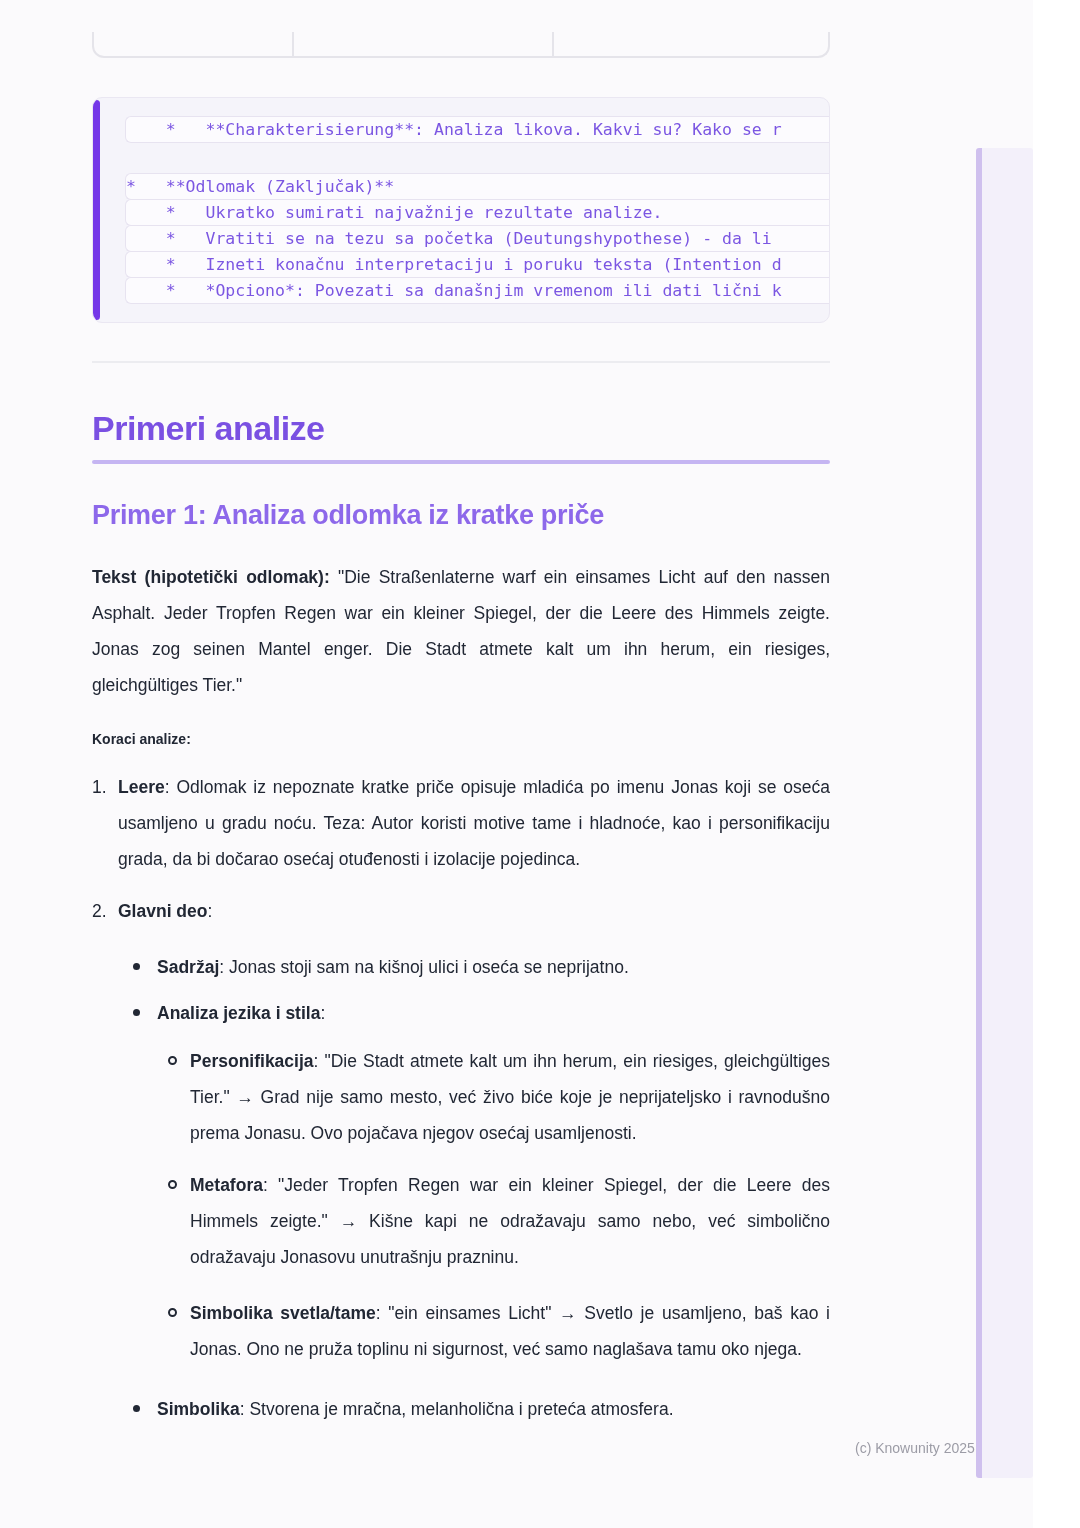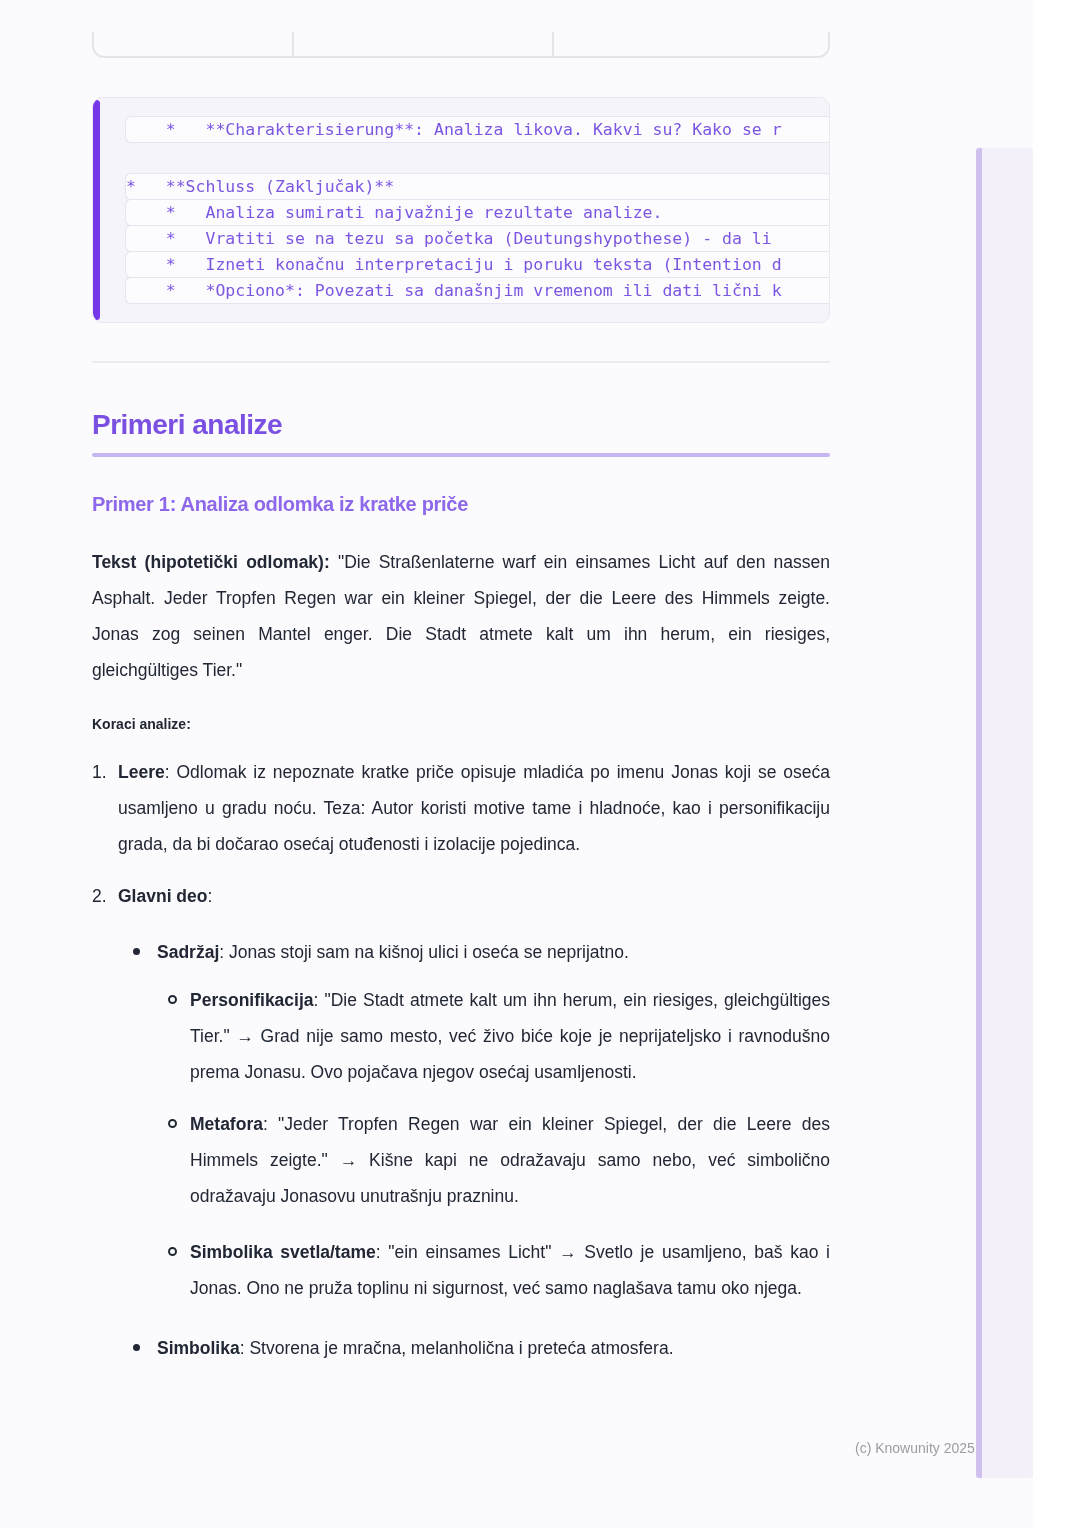--- a/index.html
+++ b/index.html
@@ -29,23 +29,23 @@
                         background:#7537e8; border-radius:6px; }
   .code-row { background:#fcfbfe; border:1px solid #e7e3f0; border-right:none;
               border-radius:6px 0 0 6px; height:27px; line-height:25px;
               font-family:"DejaVu Sans Mono", monospace; font-size:16.5px; color:#7b56e2;
               white-space:pre; overflow:hidden; }
   .code-gap { height:30px; }
   .code-row + .code-row { margin-top:-1px; }
 
   .divider { margin-top:38px; border:none; border-top:2px solid #ececf0; }
 
-  h1.page-title { margin-top:46px; font-size:28px; font-weight:800; letter-spacing:-0.5px; color:#7a50e2; }
+  h1.page-title { margin-top:46px; font-size:34px; font-weight:800; letter-spacing:-0.5px; color:#7a50e2; }
   .title-underline { height:4px; margin-top:12px; background:#c5b5f2; border-radius:2px; }
-  h2.section-subtitle { margin-top:36px; font-size:20px; font-weight:700; letter-spacing:-0.3px; color:#8d68ea; }
+  h2.section-subtitle { margin-top:36px; font-size:27px; font-weight:700; letter-spacing:-0.3px; color:#8d68ea; }
 
   .body-text { font-size:17.5px; line-height:36px; text-align:justify; }
   p.intro { margin-top:28px; }
   p.steps-label { margin-top:22px; font-weight:700; font-size:14px; line-height:28px; }
   b, .bold { font-weight:700; }
 
   .num-item { position:relative; padding-left:26px; margin-top:16px; }
   .num-item:first-of-type { margin-top:24px; }
   .num-marker { position:absolute; left:0; top:0; }
 
@@ -70,22 +70,22 @@
   <div class="content">
 
     <div class="table-remnant">
       <div class="vline v1"></div>
       <div class="vline v2"></div>
     </div>
 
     <div class="code-block">
       <div class="code-row">    *   **Charakterisierung**: Analiza likova. Kakvi su? Kako se r</div>
       <div class="code-gap"></div>
-      <div class="code-row">*   **Schluss (Zaključak)**</div>
-      <div class="code-row">    *   Analiza sumirati najvažnije rezultate analize.</div>
+      <div class="code-row">*   **Odlomak (Zaključak)**</div>
+      <div class="code-row">    *   Ukratko sumirati najvažnije rezultate analize.</div>
       <div class="code-row">    *   Vratiti se na tezu sa početka (Deutungshypothese) - da li</div>
       <div class="code-row">    *   Izneti konačnu interpretaciju i poruku teksta (Intention d</div>
       <div class="code-row">    *   *Opciono*: Povezati sa današnjim vremenom ili dati lični k</div>
     </div>
 
     <hr class="divider">
 
     <h1 class="page-title">Primeri analize</h1>
     <div class="title-underline"></div>
 
@@ -100,20 +100,23 @@
     </div>
 
     <div class="num-item body-text">
       <span class="num-marker">2.</span><b>Glavni deo</b><span>:</span>
     </div>
 
     <div class="b1 body-text m20">
       <span class="dot"></span><b>Sadržaj</b><span>: Jonas stoji sam na kišnoj ulici i oseća se neprijatno.</span>
     </div>
 
+    <div class="b1 body-text m10">
+      <span class="dot"></span><b>Analiza jezika i stila</b><span>:</span>
+    </div>
 
     <div class="b2 body-text m12">
       <span class="ring"></span><b>Personifikacija</b><span>: "Die Stadt atmete kalt um ihn herum, ein riesiges, gleichgültiges Tier." → Grad nije samo mesto, već živo biće koje je neprijateljsko i ravnodušno prema Jonasu. Ovo pojačava njegov osećaj usamljenosti.</span>
     </div>
 
     <div class="b2 body-text m16">
       <span class="ring"></span><b>Metafora</b><span>: "Jeder Tropfen Regen war ein kleiner Spiegel, der die Leere des Himmels zeigte." → Kišne kapi ne odražavaju samo nebo, već simbolično odražavaju Jonasovu unutrašnju prazninu.</span>
     </div>
 
     <div class="b2 body-text m20">

